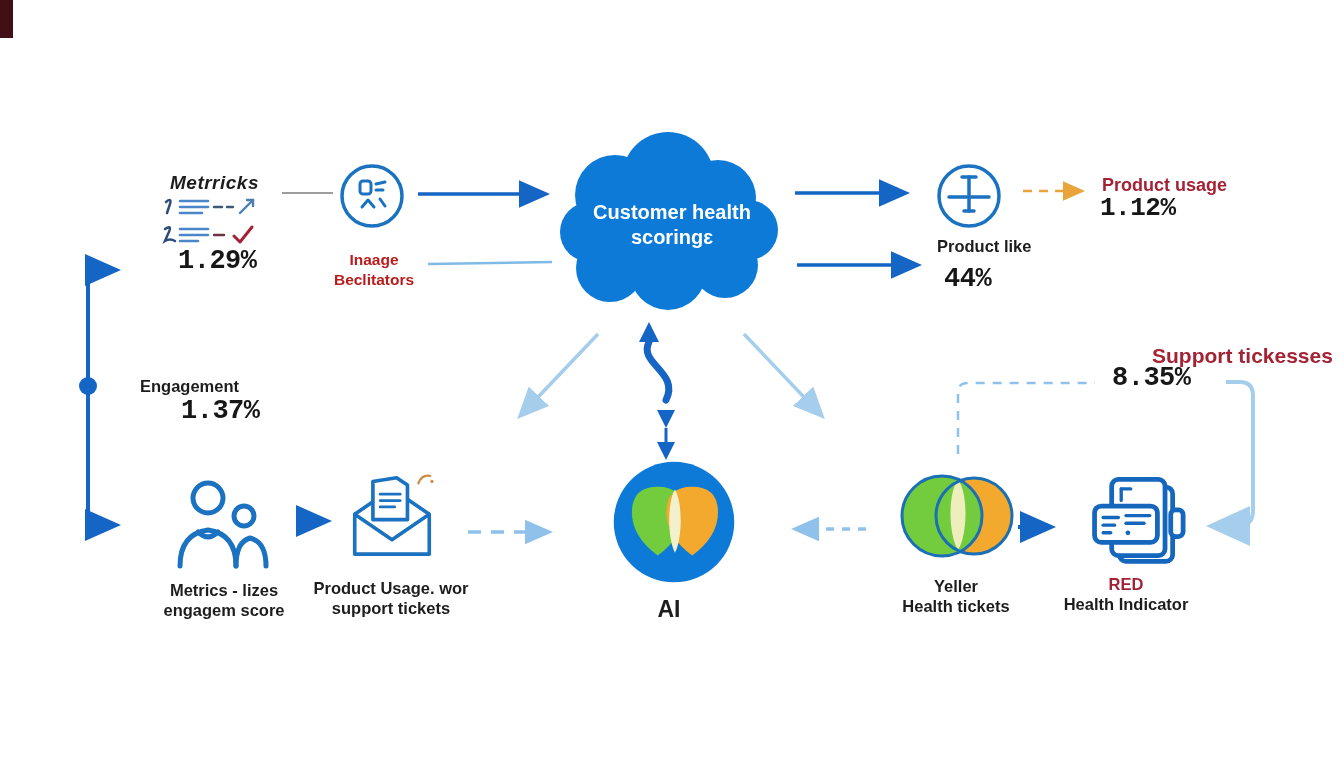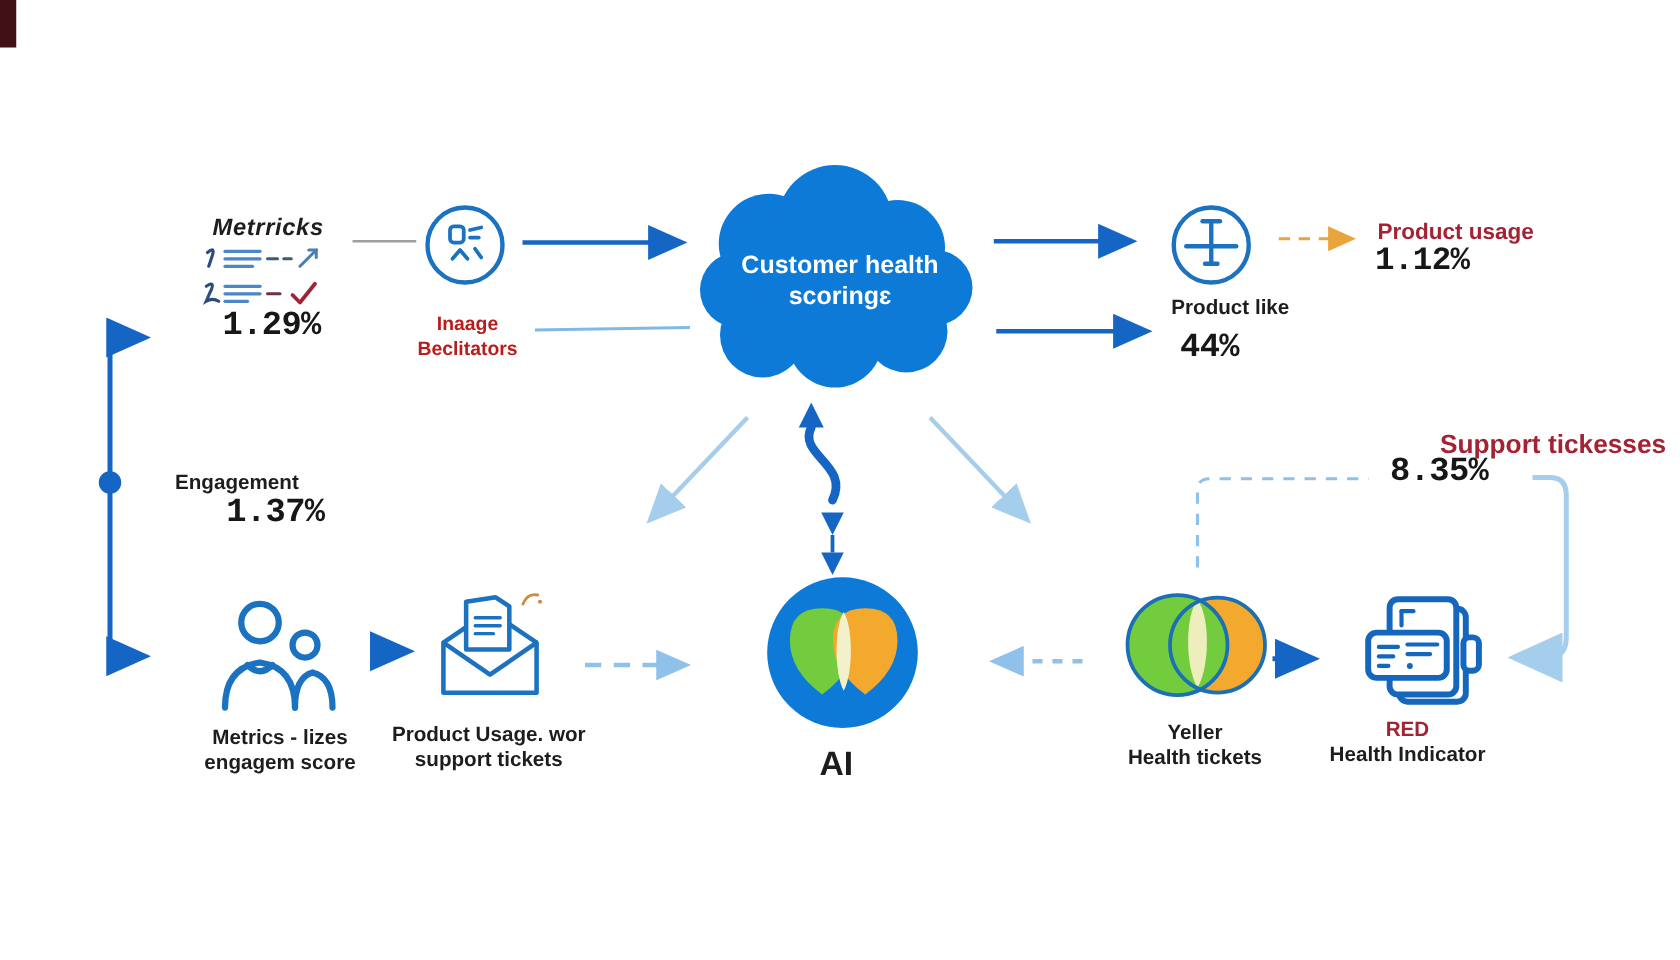--- a/index.html
+++ b/index.html
@@ -28,21 +28,21 @@
   .product-like-value{left:944px;top:264px;}
   .engagement-label{left:140px;top:376px;}
   .engagement-value{left:138px;top:396px;margin-left:43px;}
   .support-label{left:1152px;top:344px;font-size:21px;font-weight:700;}
   .support-value{left:1112px;top:363px;}
   .person-icon{left:168px;top:476px;}
   .person-label{left:145px;top:580px;width:158px;}
   .envelope-icon{left:342px;top:470px;}
   .envelope-label{left:308px;top:578px;width:166px;}
   .ai-icon{left:608px;top:458px;}
-  .ai-label{left:640px;top:596px;width:58px;font-size:27px;font-weight:800;}
+  .ai-label{left:640px;top:596px;width:58px;font-size:23px;font-weight:800;}
   .yellow-icon{left:886px;top:462px;}
   .yellow-label{left:880px;top:576px;width:152px;}
   .red-label{left:1062px;top:574px;width:128px;}
   .red-line1{font-weight:700;}
   .docs-icon{left:1083px;top:468px;}
 </style>
 </head>
 <body>
 
 <div class="stage">

